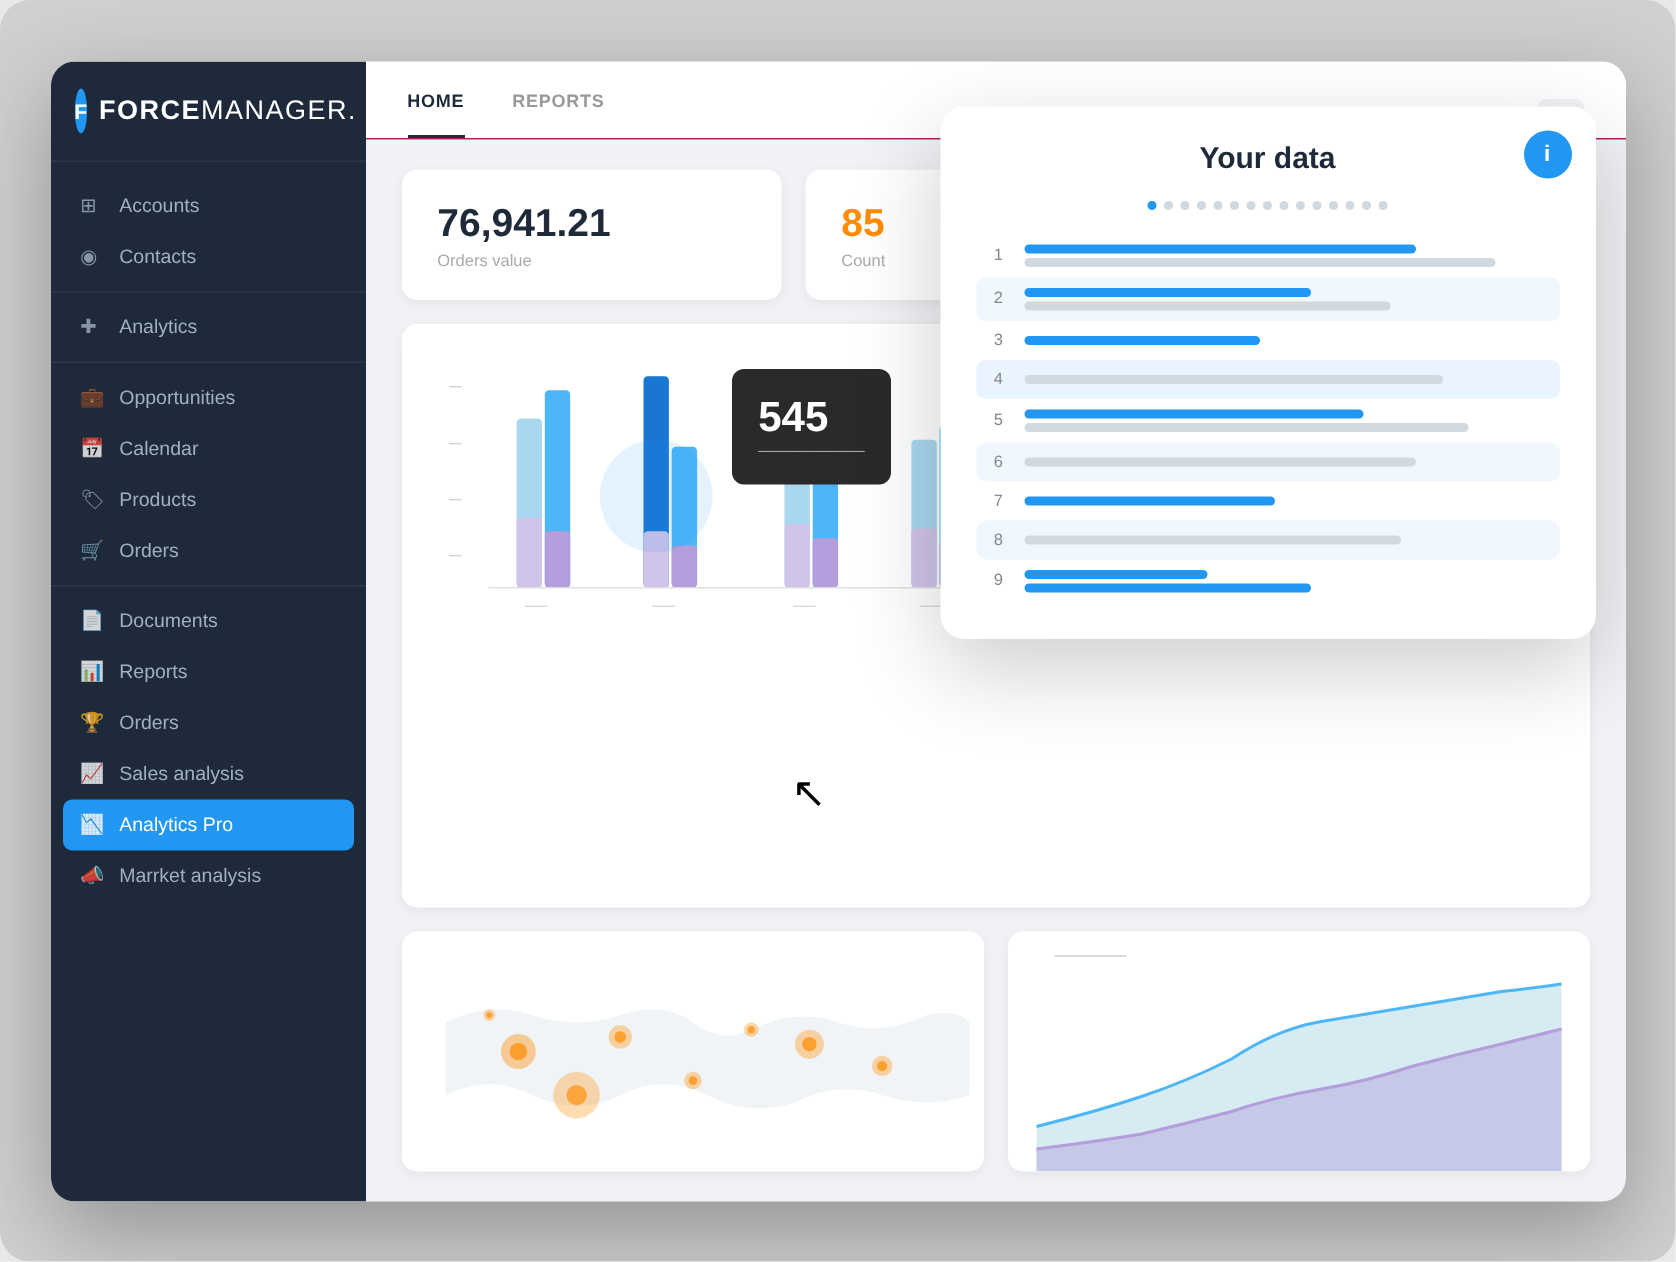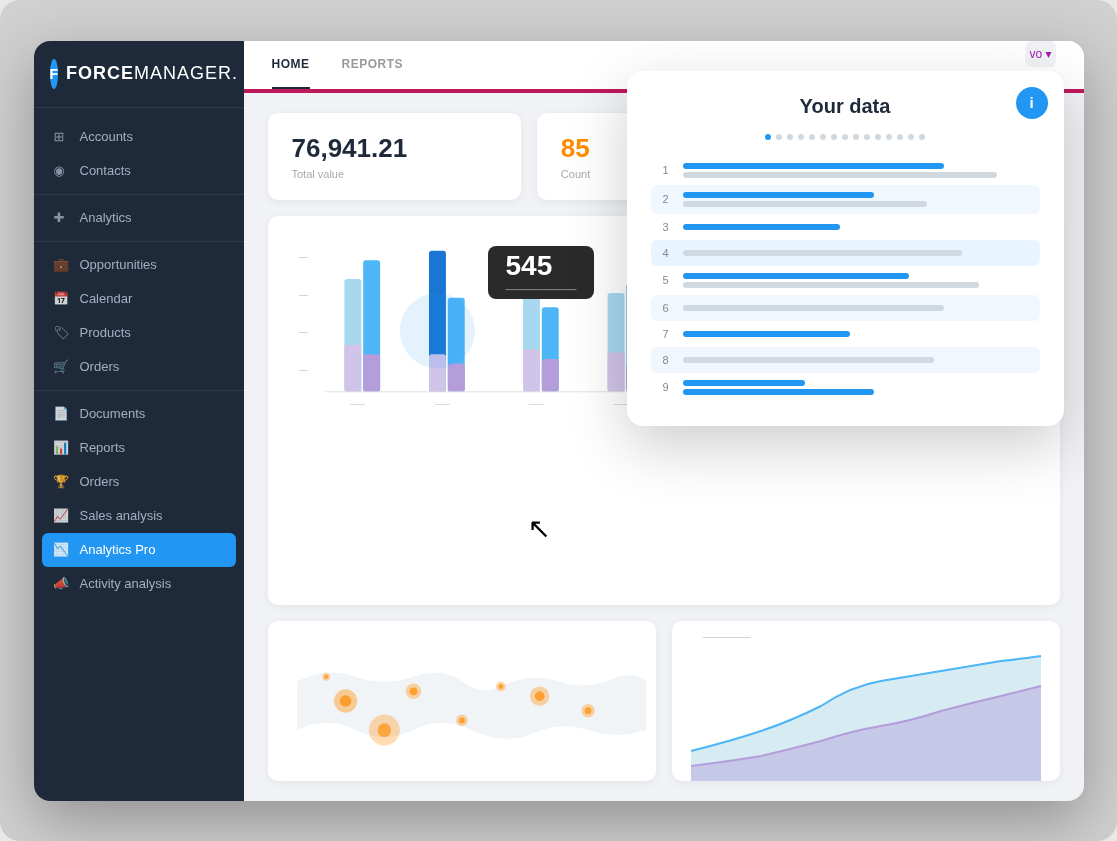--- a/index.html
+++ b/index.html
@@ -108,24 +108,24 @@
       flex: 1;
       display: flex;
       flex-direction: column;
       overflow: hidden;
     }
     
     .header-tabs {
       background: white;
       padding: 0 28px;
       display: flex;
-      align-items: flex-start;
+      align-items: flex-end;
       gap: 32px;
       height: 52px;
-      border-bottom: 4px solid #be185d;
+      border-bottom: 1px solid #be185d;
       flex-shrink: 0;
     }
     .tab {
       font-size: 12px;
       font-weight: 600;
       color: #999;
       padding: 16px 0;
       cursor: pointer;
       letter-spacing: 0.5px;
       border-bottom: 2px solid transparent;
@@ -194,21 +194,21 @@
       height: 180px;
     }
     
     .chart-tooltip {
       position: absolute;
       top: 30px;
       left: 220px;
       background: #2a2a2a;
       color: white;
       border-radius: 8px;
-      padding: 4px 18px;
+      padding: 16px 18px;
       z-index: 10;
     }
     .tooltip-value {
       font-size: 28px;
       font-weight: 700;
     }
     .tooltip-sub {
       font-size: 10px;
       color: #aaa;
       margin-top: 2px;
@@ -403,41 +403,41 @@
         <div class="nav-item">
           <span class="nav-icon">📈</span>
           <span>Sales analysis</span>
         </div>
         <div class="nav-item active">
           <span class="nav-icon">📉</span>
           <span>Analytics Pro</span>
         </div>
         <div class="nav-item">
           <span class="nav-icon">📣</span>
-          <span>Activity analysis</span>
+          <span>Marrket analysis</span>
         </div>
       </nav>
     </div>
 
     <div class="main-content">
 
       <div class="header-tabs">
         <div class="tab active">HOME</div>
         <div class="tab">REPORTS</div>
         <div class="header-right">
           <div class="user-badge">vo ▾</div>
         </div>
       </div>
 
       <div class="dashboard">
 
         <div class="kpi-row">
           <div class="kpi-card">
             <div class="kpi-value">76,941.21</div>
-            <div class="kpi-label">Total value</div>
+            <div class="kpi-label">Orders value</div>
           </div>
           <div class="kpi-card">
             <div class="kpi-value orange">85</div>
             <div class="kpi-label">Count</div>
           </div>
           <div class="kpi-card">
             <div class="kpi-value"></div>
           </div>
         </div>
 

